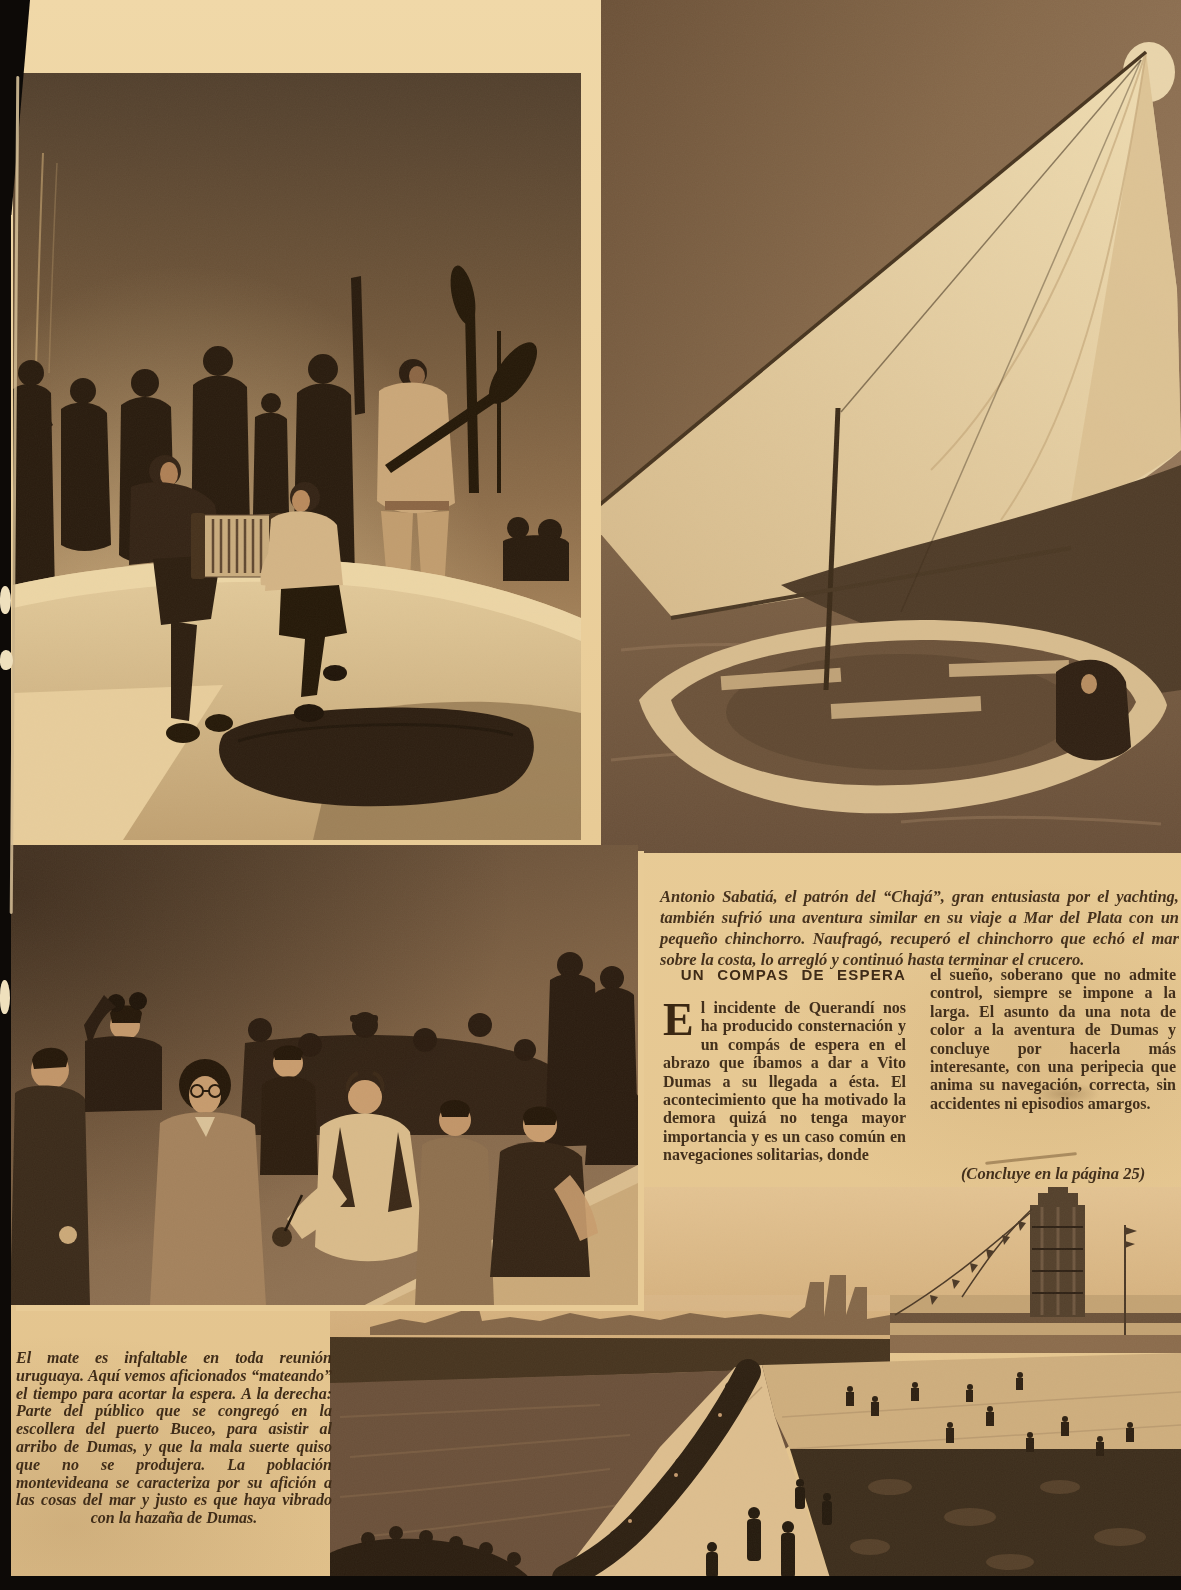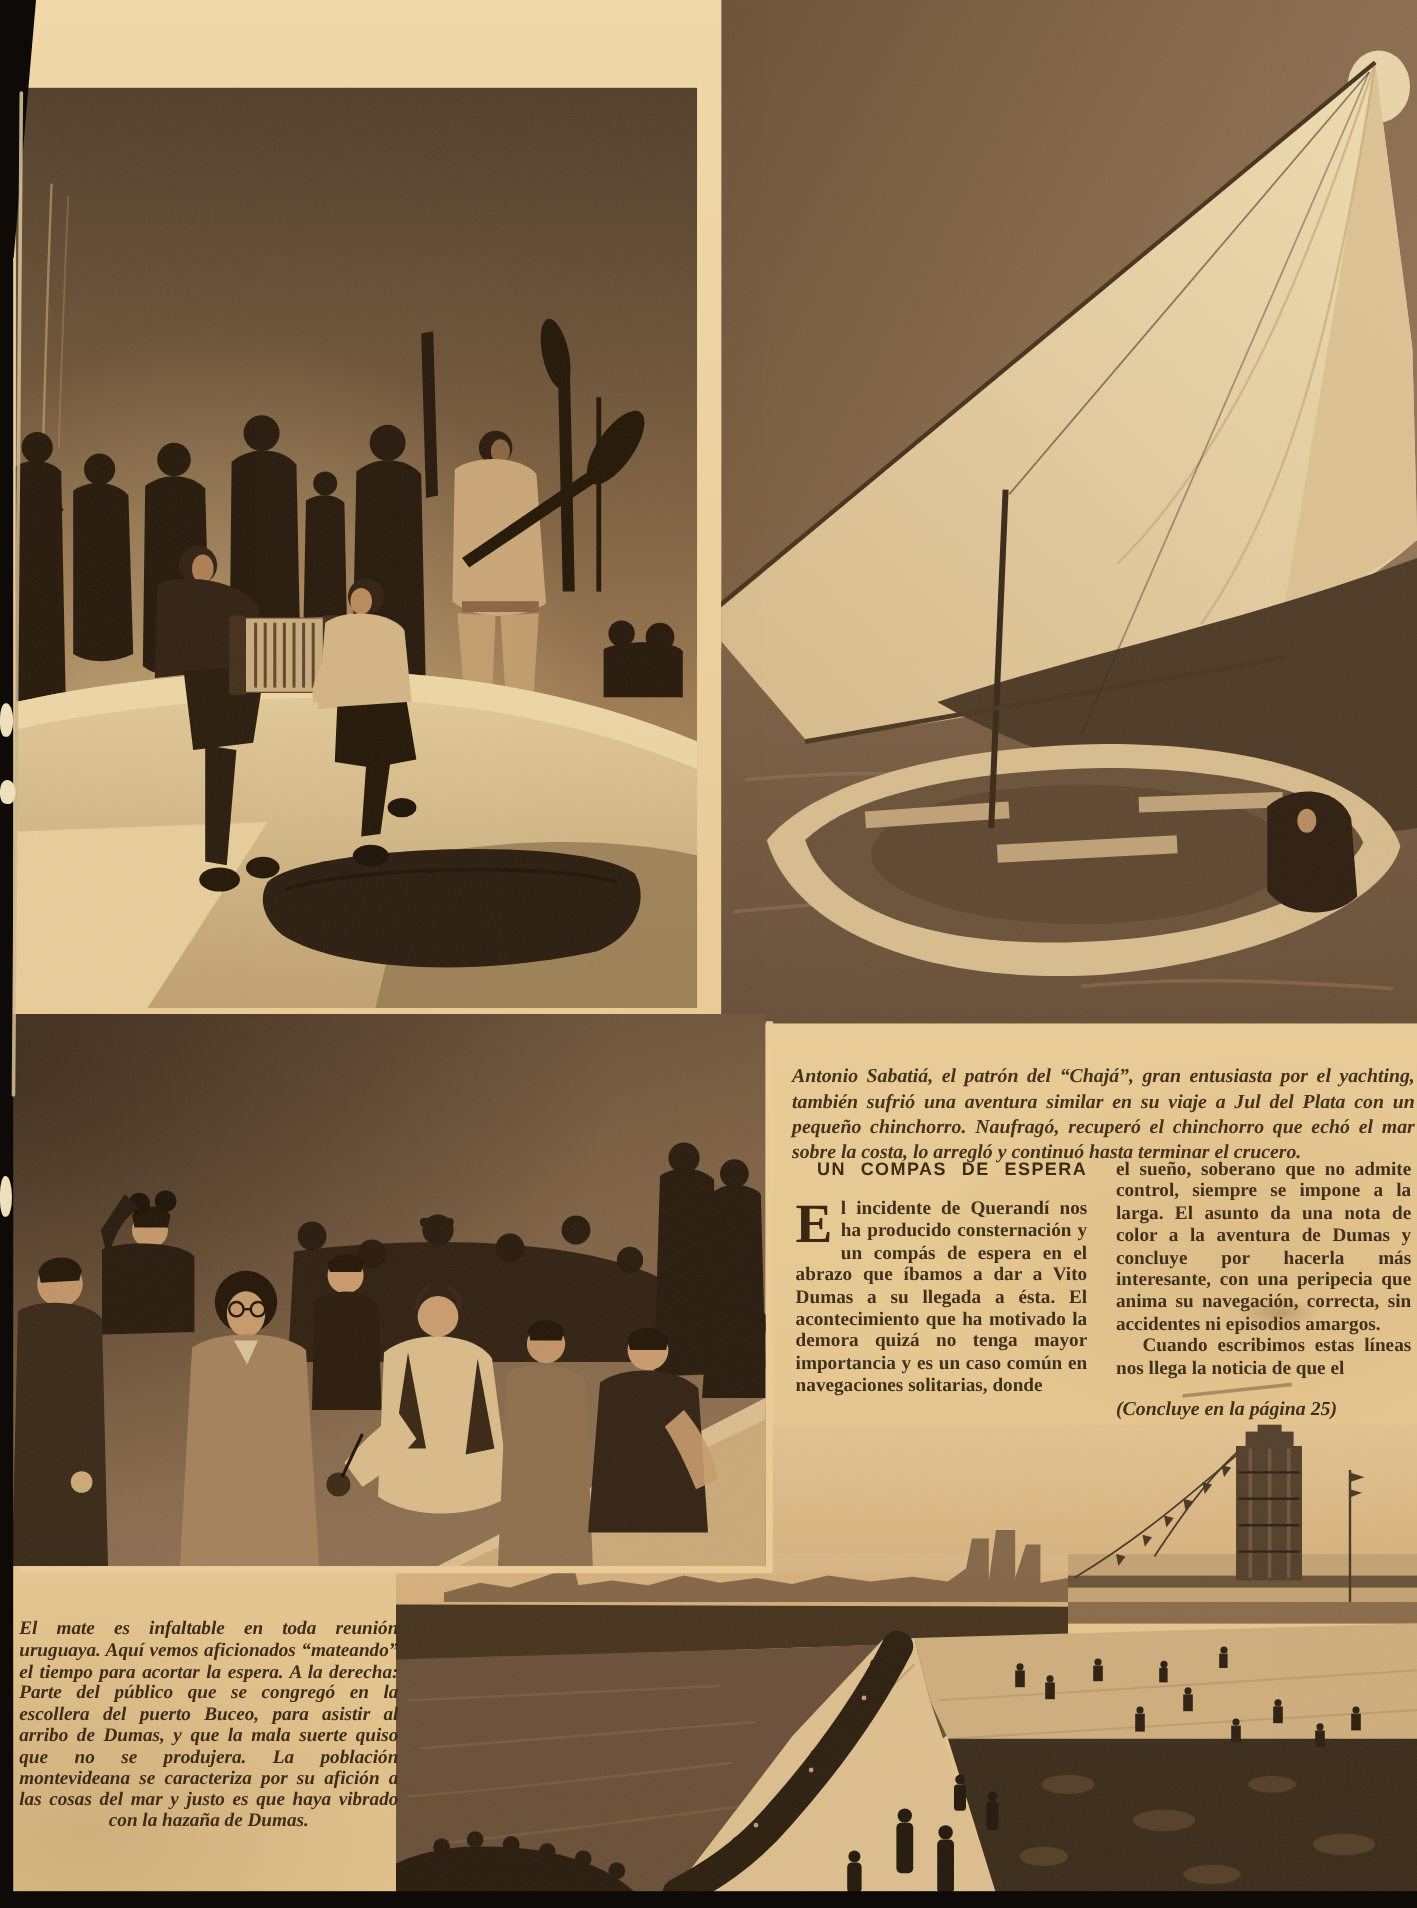--- a/index.html
+++ b/index.html
@@ -17,21 +17,21 @@
   #photo-crowd{left:10px;top:845px;width:628px;height:460px;z-index:2;box-shadow:6px 6px 0 #e8cb96;}
   #photo-pier{left:330px;top:1187px;width:851px;height:391px;}
   .txt{position:absolute;z-index:3;}
   #caption-sail{left:660px;top:869px;width:519px;font:italic 700 16.5px/21px "Liberation Serif",serif;text-align:justify;color:#46321d;}
   #heading{left:663px;top:966px;width:243px;margin:0;font:700 15px/18px "Liberation Sans",sans-serif;letter-spacing:1.2px;word-spacing:7px;text-align:right;color:#3f2b17;}
   #col-left{left:663px;top:999px;width:243px;font:700 16px/18.4px "Liberation Serif",serif;text-align:justify;}
   #col-left .dropcap{float:left;font:700 46px/37px "Liberation Serif",serif;padding:2px 7px 0 0;color:#3b2813;}
   #col-right{left:930px;top:966px;width:246px;font:700 16px/18.4px "Liberation Serif",serif;text-align:justify;}
   #col-right p{margin:0;}
   #col-right p.p2{text-indent:22px;}
-  #concluye{left:930px;top:1147px;width:246px;font:italic 700 16.5px/20px "Liberation Serif",serif;text-align:left;}
+  #concluye{left:930px;top:1147px;width:246px;font:italic 700 16.5px/20px "Liberation Serif",serif;text-align:center;}
   #caption-mate{left:16px;top:1333px;width:316px;font:italic 700 16px/17.8px "Liberation Serif",serif;text-align:justify;text-align-last:center;color:#402d19;}
   .edge{position:absolute;background:#0d0a07;z-index:5;}
   #edge-left{left:0;top:0;width:11px;height:1590px;}
   #edge-corner{left:0;top:0;width:30px;height:215px;clip-path:polygon(0 0,100% 0,38% 100%,0 100%);}
   #edge-bottom{left:0;top:1576px;width:1181px;height:14px;}
   #thread{position:absolute;left:13px;top:76px;width:3px;height:838px;z-index:6;border-radius:2px;
     background:linear-gradient(#e0cba2,#c9b289 60%,#d8c098);transform:rotate(.45deg);opacity:.85;}
   .tear{position:absolute;background:#efe0bd;z-index:6;border-radius:50% 60% 55% 45%;}
   #tear1{left:0;top:586px;width:11px;height:28px;}
   #tear2{left:0;top:650px;width:13px;height:20px;}
@@ -468,31 +468,30 @@
           </g>
         <g>
             <circle cx="382" cy="360" r="5"></circle>
             <rect x="376" y="365" width="12" height="26" rx="4"></rect>
           </g>
       </g>
       <rect width="851" height="391" filter="url(#gr4)" opacity=".7"></rect>
     </svg>
   </figure>
 
-  <p class="txt" id="caption-sail">Antonio Sabatiá, el patrón del “Chajá”, gran entusiasta por el yachting, también sufrió una aventura similar en su viaje a Jul del Plata con un pequeño chinchorro. Naufragó, recuperó el chinchorro que echó el mar sobre la costa, lo arregló y continuó hasta terminar el crucero.</p>
+  <p class="txt" id="caption-sail">Antonio Sabatiá, el patrón del “Chajá”, gran entusiasta por el yachting, también sufrió una aventura similar en su viaje a Mar del Plata con un pequeño chinchorro. Naufragó, recuperó el chinchorro que echó el mar sobre la costa, lo arregló y continuó hasta terminar el crucero.</p>
 
   <h2 class="txt" id="heading">UN COMPAS DE ESPERA</h2>
 
   <div class="txt" id="col-left">
     <span class="dropcap">E</span><span>l incidente de Querandí nos ha producido consternación y un compás de espera en el abrazo que íbamos a dar a Vito Dumas a su llegada a ésta. El acontecimiento que ha motivado la demora quizá no tenga mayor importancia y es un caso común en navegaciones solitarias, donde</span>
   </div>
 
   <div class="txt" id="col-right">
     <p>el sueño, soberano que no admite control, siempre se impone a la larga. El asunto da una nota de color a la aventura de Dumas y concluye por hacerla más interesante, con una peripecia que anima su navegación, correcta, sin accidentes ni episodios amargos.</p>
-    <p class="p2">Cuando escribimos estas líneas nos llega la noticia de que el</p>
   </div>
 
   <p class="txt" id="concluye">(Concluye en la página 25)</p>
 
   <p class="txt" id="caption-mate">El mate es infaltable en toda reunión uruguaya. Aquí vemos aficionados “mateando” el tiempo para acortar la espera. A la derecha: Parte del público que se congregó en la escollera del puerto Buceo, para asistir al arribo de Dumas, y que la mala suerte quiso que no se produjera. La población montevideana se caracteriza por su afición a las cosas del mar y justo es que haya vibrado con la hazaña de Dumas.</p>
 
   <div class="smudge" id="smudge1"></div>
   <div class="smudge" id="smudge2"></div>
   <div class="edge" id="edge-left"></div>
   <div class="edge" id="edge-corner"></div>

